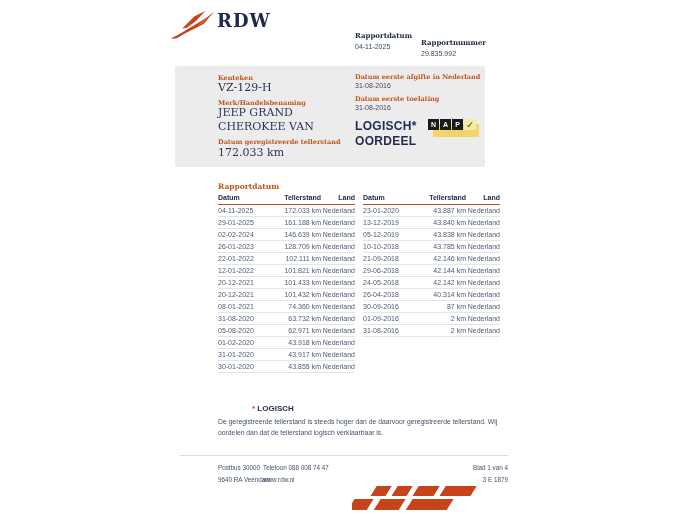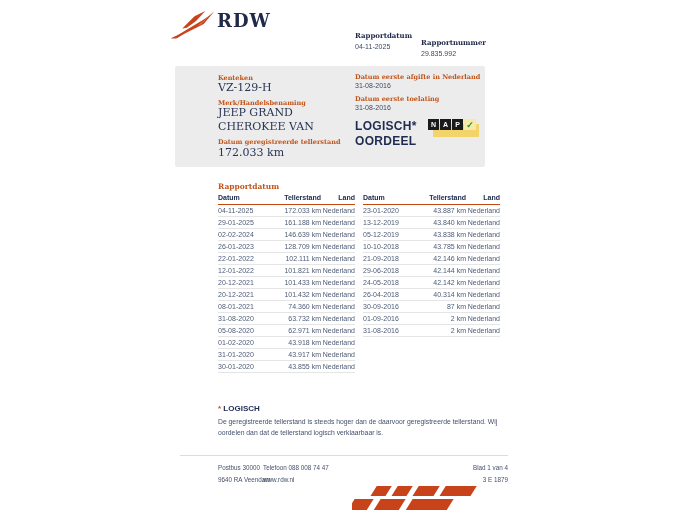--- a/index.html
+++ b/index.html
@@ -38,21 +38,21 @@
   table.teller th{font-weight:bold;color:#202c4e;text-align:right;padding:2px 0 3px 0;
     border-bottom:1px solid #c24a12;}
   table.teller th:first-child{text-align:left;}
   table.teller td{color:#4d5a75;text-align:right;padding:2px 0;border-bottom:1px solid #e5e5e5;}
   table.teller td:first-child{text-align:left;}
   table.teller col.c-date{width:55px;}
   table.teller col.c-km{width:48px;}
   table.teller col.c-land{width:34px;}
 
   
-  .fn-title{font-size:8px;font-weight:bold;color:#1f2c52;}
+  .fn-title{font-size:8px;font-weight:bold;color:#1f2c52;margin-left:34px;}
   .fn-title .ast{color:#c24a12;}
   .fn-text{font-size:6.8px;line-height:11px;color:#44506b;width:292px;}
 
   
   .divider{height:1px;background:#dcdcdc;}
   .foot{font-size:6.3px;line-height:12px;color:#44506b;}
   .foot a{color:#44506b;text-decoration:none;}
 </style>
 </head>
 <body>

